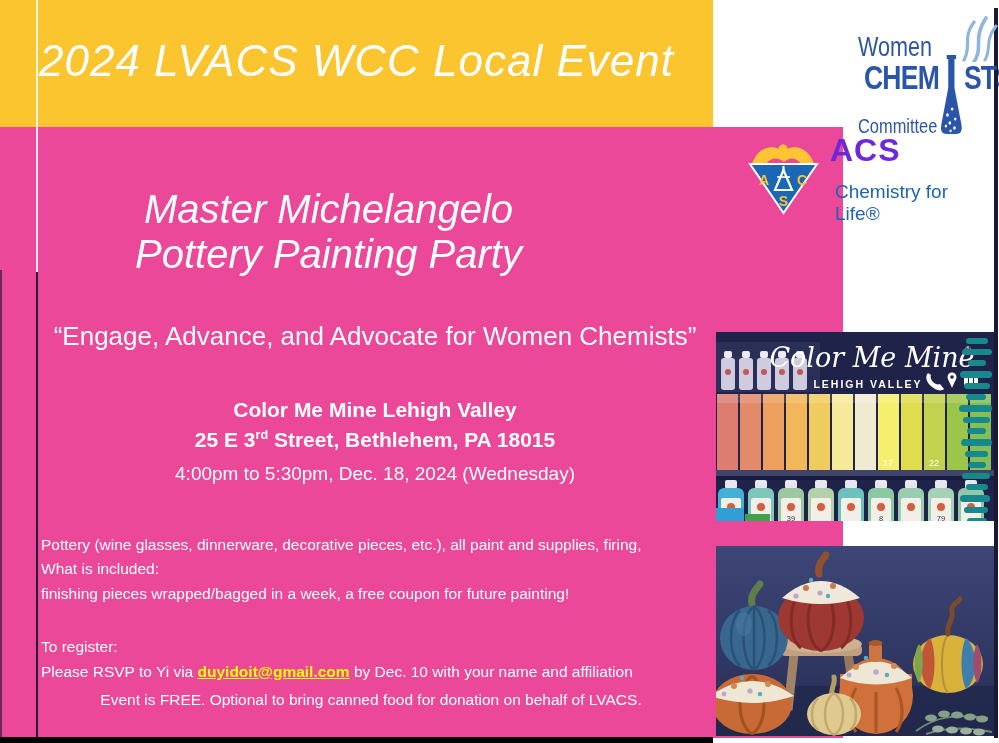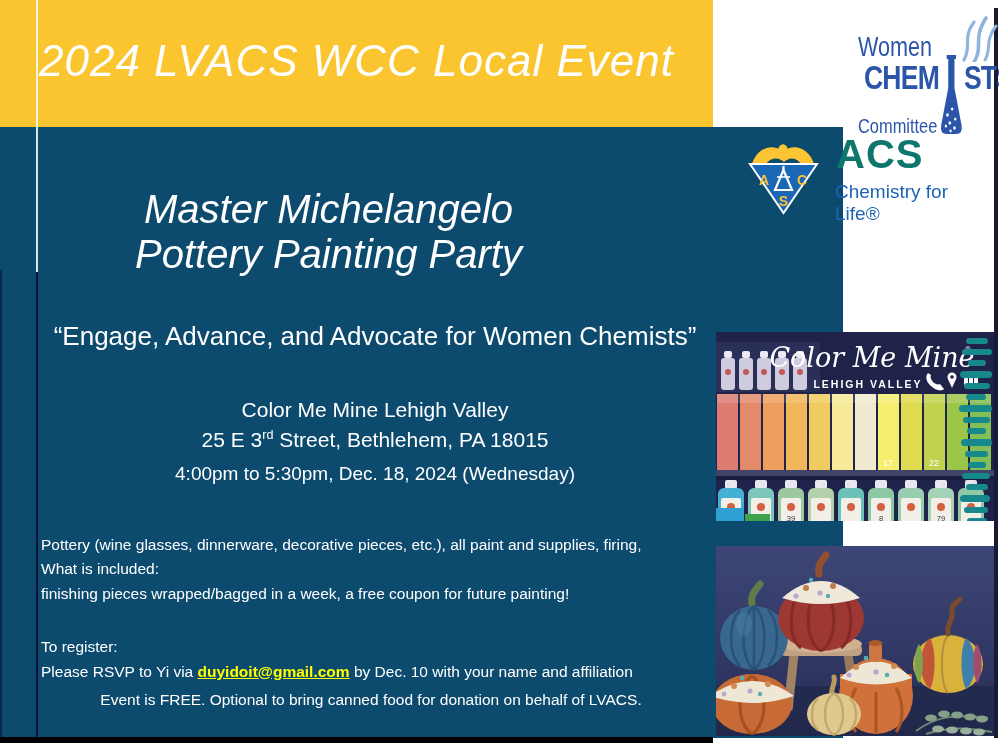--- a/index.html
+++ b/index.html
@@ -4,50 +4,50 @@
 <style>
   html,body{margin:0;padding:0;background:#ffffff;}
   .canvas{position:relative;width:999px;height:743px;background:#ffffff;overflow:hidden;
           font-family:"Liberation Sans",sans-serif;padding-left:11px;}
   .abs{position:absolute;}
 
   
   .banner{left:0;top:0;width:713px;height:127px;background:#fbc52f;}
   .banner-text{left:0;top:36px;width:713px;text-align:center;color:#ffffff;
                font-style:italic;font-size:44px;font-weight:500;letter-spacing:1px;}
-  .blue-panel{left:0;top:127px;width:843px;height:611px;background:#0c4a6e;color:#ffffff;}
+  .blue-panel{left:0;top:127px;width:843px;height:611px;background:#ec4899;color:#ffffff;}
 
   .vline-light{left:36px;top:0;width:2px;height:272px;background:rgba(255,255,255,.85);z-index:5;}
   .vline-dark{left:36px;top:272px;width:2px;height:466px;background:rgba(8,12,44,.85);z-index:5;}
   .bottom-edge{left:0;top:737px;width:713px;height:6px;background:#000000;}
   .right-edge{left:994px;top:8px;width:4px;height:730px;background:#181b33;}
   .left-edge{left:0;top:270px;width:2px;height:468px;background:rgba(8,12,44,.55);}
 
   .main-title{left:0;top:60px;width:713px;text-align:center;font-style:italic;
               font-size:40px;line-height:1.13;font-weight:500;transform:translateX(-28px);}
   .quote{left:37px;top:194px;width:676px;text-align:center;font-size:26px;}
-  .venue{left:37px;top:268px;width:676px;text-align:center;font-size:21px;line-height:1.45;}
+  .venue{left:37px;top:268px;width:676px;text-align:center;font-size:21px;line-height:1.45;font-weight:bold;}
   .datetime{left:37px;top:336px;width:676px;text-align:center;font-size:19px;}
   .included{left:41px;top:406px;width:650px;font-size:15.5px;line-height:1.58;}
   .register{left:41px;top:508px;width:660px;font-size:15.5px;line-height:1.6;}
   .free-note{left:41px;top:564px;width:660px;font-size:15.5px;text-align:center;}
   .email-link{color:#ffff00;font-weight:bold;text-decoration:underline;cursor:pointer;}
   sup{font-size:60%;}
 
   
   .wcc-logo{left:826px;top:18px;width:170px;height:120px;color:#2b55a8;margin-left:28px;}
   .wcc-word1{left:4px;top:14px;font-size:27px;font-weight:500;transform:scaleX(.8);transform-origin:left;}
   .wcc-chem-row{left:10px;top:40px;display:flex;align-items:flex-start;font-size:34px;
                 font-weight:bold;transform:scaleX(.78);transform-origin:left;letter-spacing:-1px;}
   .wcc-flask{margin:-3px 1px 0 1px;}
   .wcc-word3{left:4px;top:97px;font-size:20px;font-weight:500;transform:scaleX(.82);transform-origin:left;}
   .wcc-vapor{left:100px;top:-8px;}
 
   .acs-logo{left:744px;top:134px;width:230px;height:84px;}
-  .acs-acronym{left:92px;top:-2px;font-size:40px;font-weight:600;color:#0f766e;letter-spacing:1px;}
+  .acs-acronym{left:86px;top:-2px;font-size:32px;font-weight:600;color:#6d28d9;letter-spacing:1px;}
   .acs-tagline{left:91px;top:47px;font-size:19px;font-weight:500;color:#1d64b5;}
 
   .committee-link{left:712px;top:282px;width:282px;text-align:center;color:#1f9c90;
                   font-size:17px;font-weight:600;line-height:1.4;text-decoration:underline;cursor:pointer;}
 
   .photo{overflow:hidden;}
   .cmm-photo{left:716px;top:332px;width:278px;height:189px;}
   .pumpkin-photo{left:716px;top:546px;width:278px;height:190px;}
 </style>
 </head>

